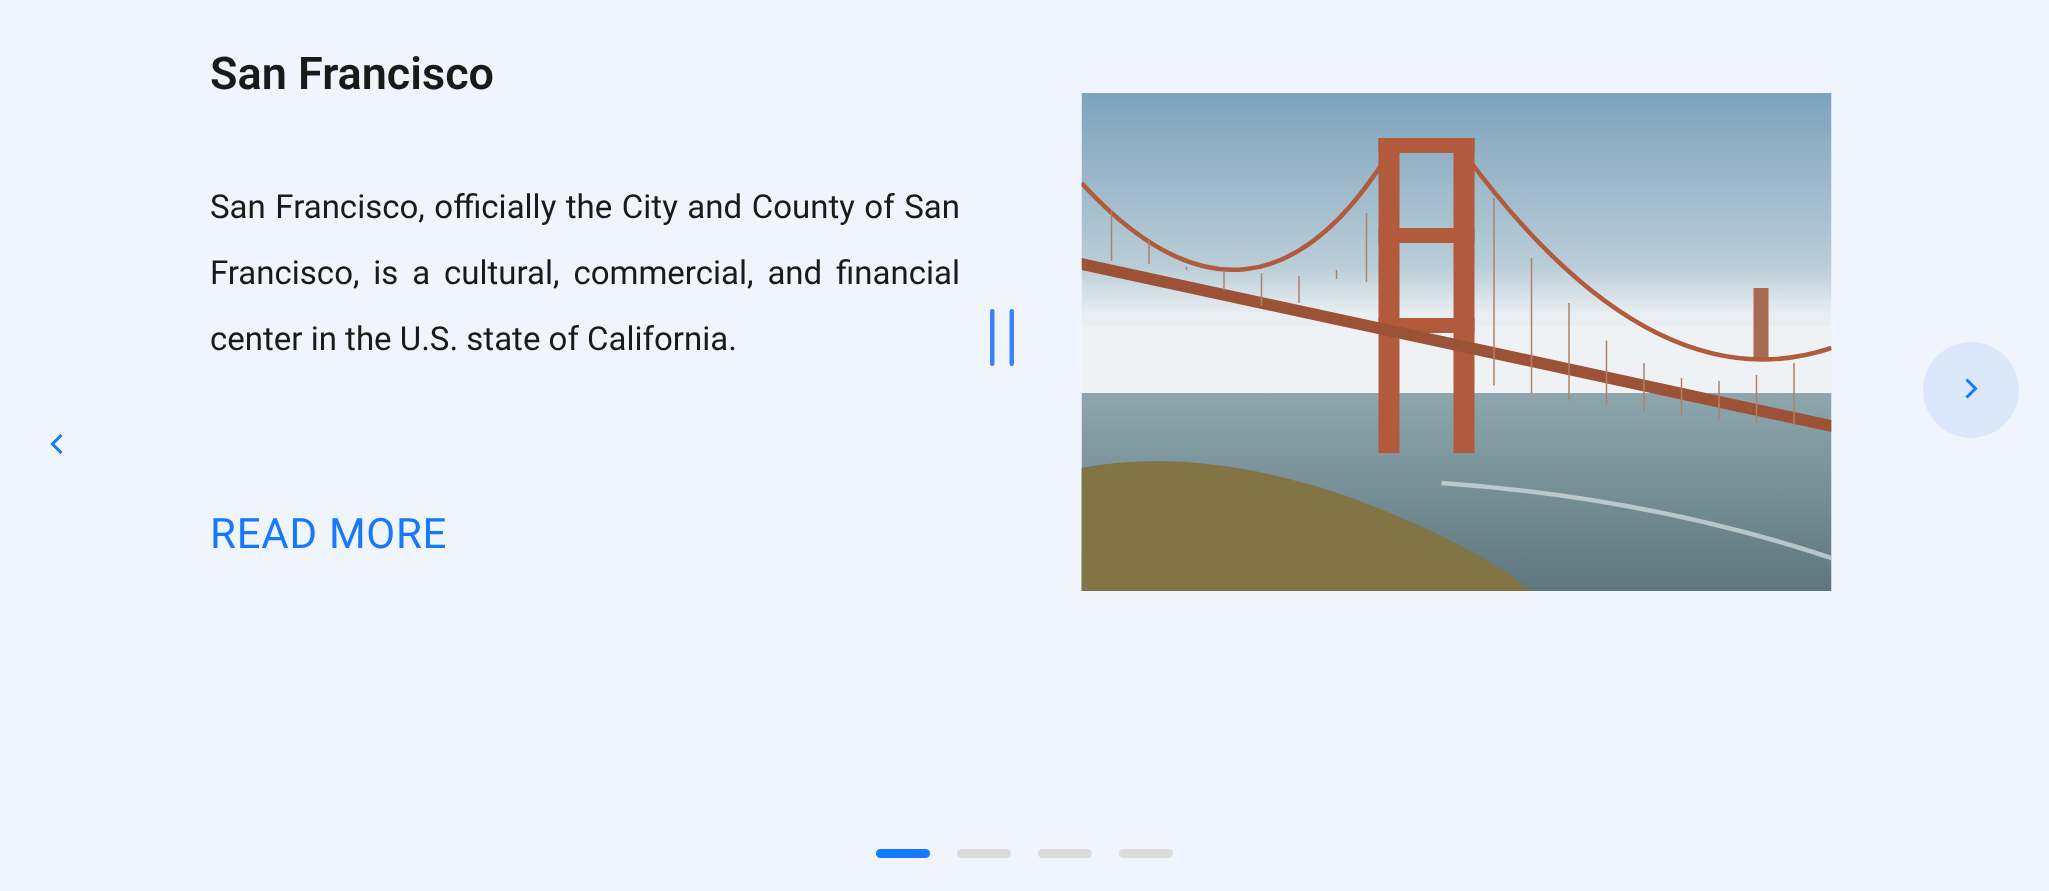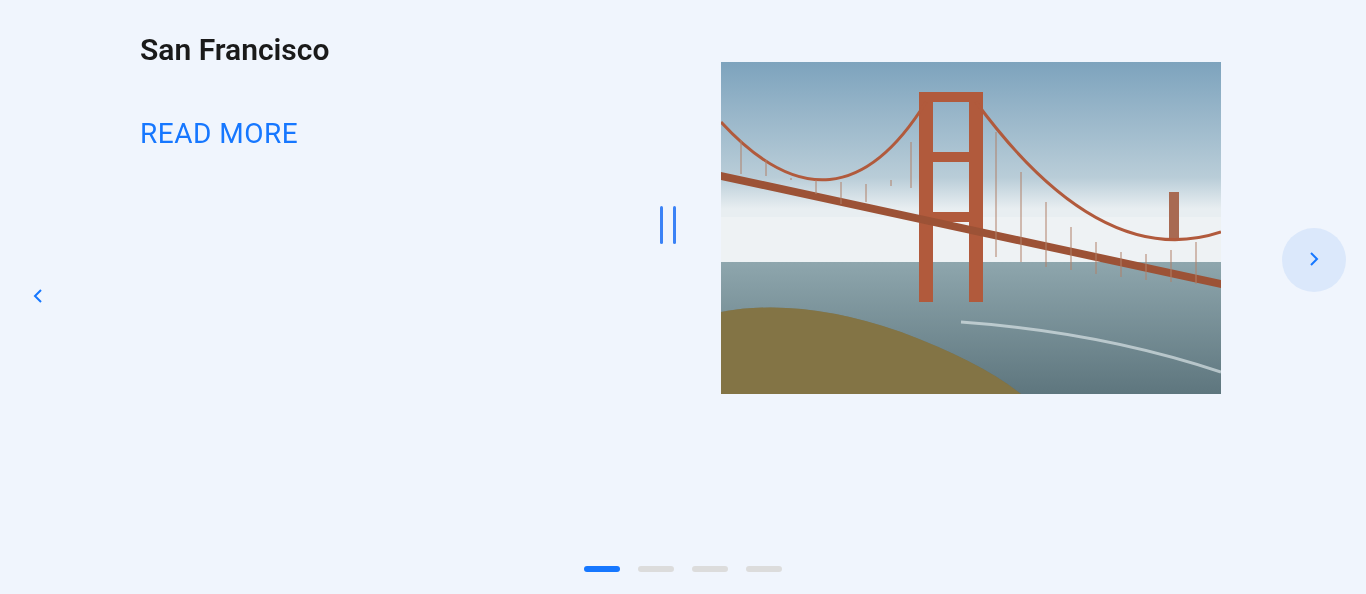--- a/index.html
+++ b/index.html
@@ -118,20 +118,21 @@
     <span>
       <svg viewBox="0 0 16 16">
           <path d="M11 2 L5 8 L11 14"></path>
         </svg>
     </span>
   </button>
 
   <div class="slide-content">
     <div class="text-section">
       <h2 class="slide-title">San Francisco</h2>
+      <p class="slide-description">San Francisco, officially the City and County of San Francisco, is a cultural, commercial, and financial center in the U.S. state of California.</p>
       <a class="read-more">READ MORE</a>
     </div>
     <div class="image-section">
       <svg class="slide-image" viewBox="0 0 500 332" preserveAspectRatio="xMidYMid slice">
         <defs>
           <linearGradient id="sky" x1="0" y1="0" x2="0" y2="1">
             <stop offset="0%" stop-color="#7da3bd"></stop>
             <stop offset="55%" stop-color="#b9cdd8"></stop>
             <stop offset="70%" stop-color="#e8eef1"></stop>
           </linearGradient>

